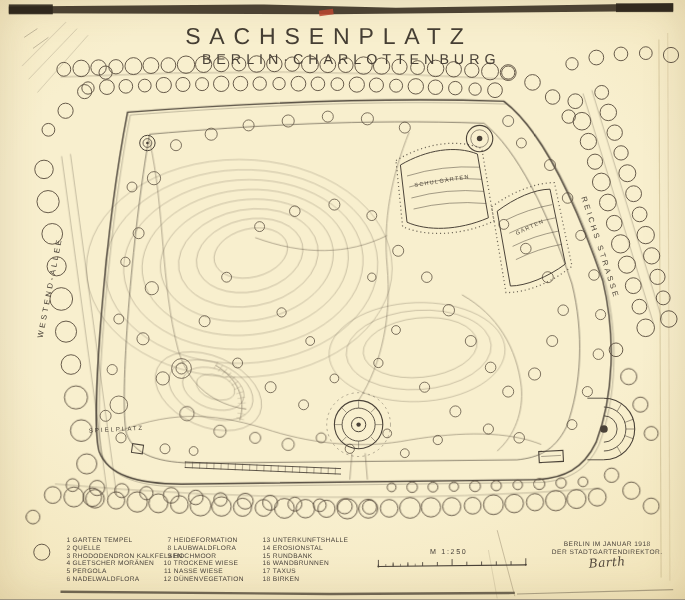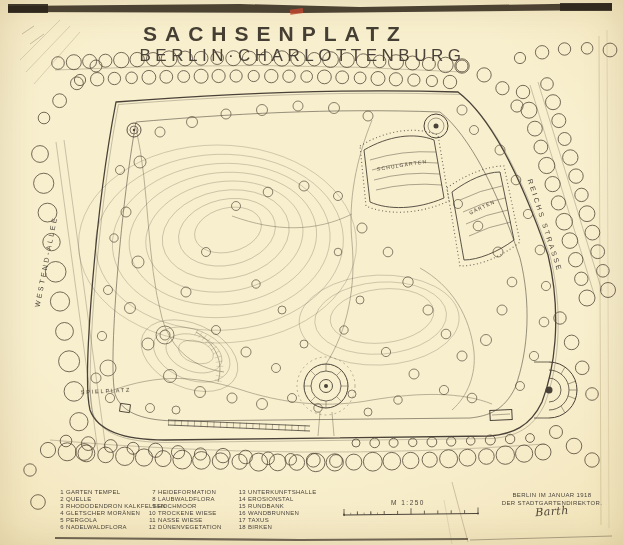--- a/index.html
+++ b/index.html
@@ -5,23 +5,23 @@
   html,body{margin:0;padding:0;background:#8a8376;}
   .paper{
     position:relative;width:623px;height:545px;overflow:hidden;
     background:
       radial-gradient(ellipse 95% 85% at 48% 42%, #f8efce 52%, #f2e5bb 84%, #e8d7a2 100%);
     font-family:"Liberation Sans",sans-serif;color:#4a4238;
     box-shadow: inset 0 0 40px rgba(120,90,40,.18);
   }
   .abs{position:absolute;}
   svg{position:absolute;left:0;top:0;}
-  .title{left:135px;top:22px;width:320px;text-align:left;font-size:21px;
-    letter-spacing:8px;text-indent:8px;font-weight:700;color:#453e33;white-space:nowrap;}
-  .subtitle{left:135px;top:46px;width:320px;text-align:right;font-size:17px;
+  .title{left:135px;top:22px;width:320px;text-align:center;font-size:21px;
+    letter-spacing:8px;text-indent:8px;font-weight:400;color:#453e33;white-space:nowrap;}
+  .subtitle{left:135px;top:46px;width:320px;text-align:right;font-size:13px;
     letter-spacing:4.5px;text-indent:4.5px;font-weight:500;color:#4a4238;white-space:nowrap;}
   .street{font-size:7px;letter-spacing:2.6px;font-weight:500;color:#4a4238;white-space:nowrap;}
   .street-left{left:-16px;top:258px;width:124px;text-align:center;transform:rotate(-79deg);}
   .street-right{left:483px;top:222px;width:124px;text-align:center;transform:rotate(72deg);}
   .plan-lbl{color:#4a4238;white-space:nowrap;}
   .lbl-spielplatz{left:60px;top:388px;width:92px;text-align:center;font-size:5.5px;
     letter-spacing:1.8px;transform:rotate(-3deg);}
   .lbl-schulgarten{left:350px;top:162px;width:104px;text-align:center;font-size:5px;
     letter-spacing:1.2px;transform:rotate(-9deg);}
   .lbl-garten{left:440px;top:204px;width:84px;text-align:center;font-size:5px;

